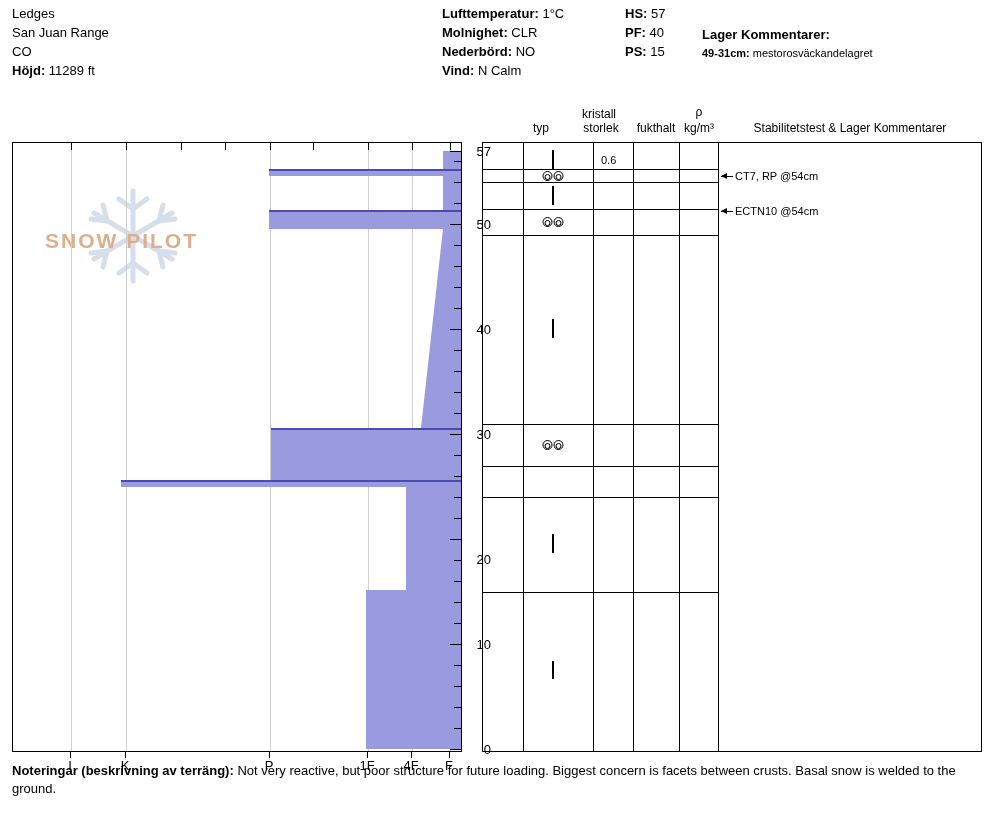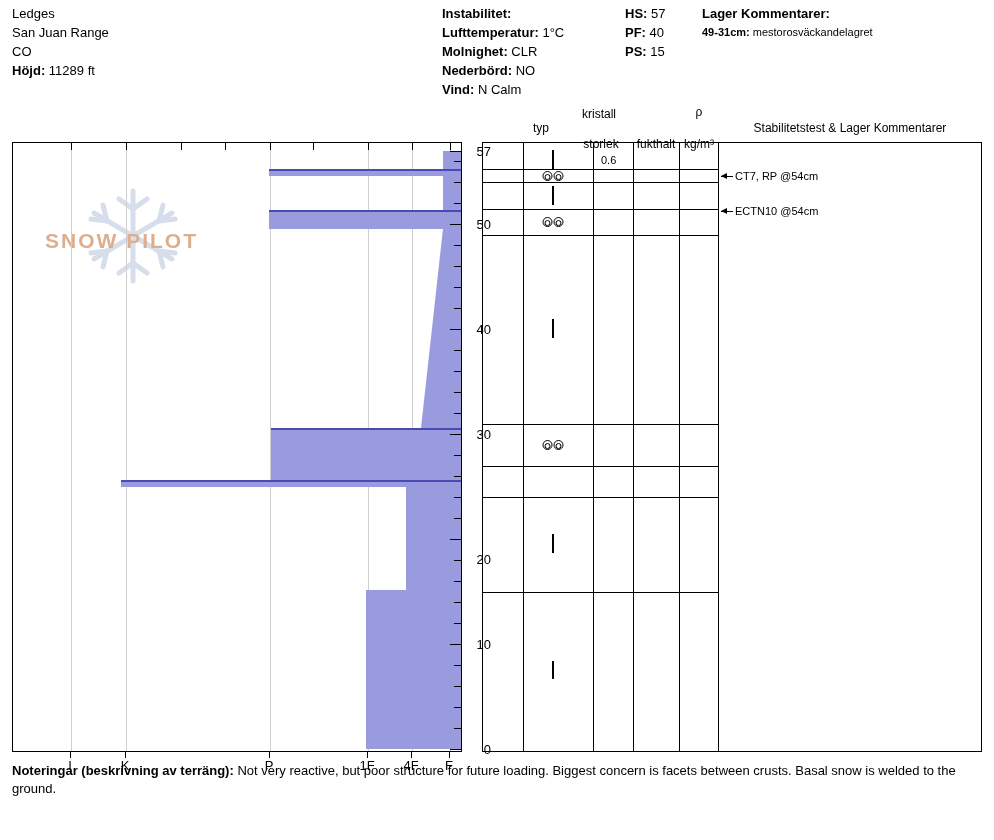--- a/index.html
+++ b/index.html
@@ -15,21 +15,21 @@
   
   .header { position: absolute; left: 0; top: 0; width: 994px; height: 118px; }
   .hcol { position: absolute; font-size: 13px; line-height: 19px; }
   .hrow { white-space: nowrap; }
   .lbl { font-weight: bold; }
   .hc1 { left: 12px;  top: 4px; width: 180px; }
   .hc2 { left: 192px; top: 4px; width: 250px; }
   .hc3 { left: 442px; top: 4px; width: 180px; }
   .hc4 { left: 625px; top: 4px; width: 75px; }
   .hc5 { left: 702px; top: 4px; width: 290px; }
-  .hc5 .kom { font-size: 13px; font-weight: bold; }
+  .hc5 .kom { font-size: 13px; font-weight: bold; margin-top: 21px; }
   .hc5 .komline { font-size: 11px; }
   .hc5 .komline b { font-weight: bold; }
 
   
   .chartwrap { position: absolute; left: 12px; top: 120px; width: 970px; height: 635px; }
 
   
   .plot {
     position: absolute; left: 0; top: 22px;
     width: 450px; height: 610px;
@@ -63,21 +63,21 @@
 
   
   .hscale { position: absolute; left: 0; top: 632px; width: 450px; height: 22px; }
   .hscale .tick { position: absolute; top: 0; width: 1px; height: 6px; background: #000; }
   .hscale .lab { position: absolute; top: 6px; font-size: 13px; transform: translateX(-50%); }
 
   
   .gtable { position: absolute; left: 470px; top: 22px; width: 500px; height: 610px; border: 1px solid #000; }
   .gcol { position: absolute; top: 0; bottom: 0; width: 1px; background: #000; }
   .ghead { position: absolute; top: -34px; font-size: 12px; text-align: center; }
-  .ghead.small { font-size: 12px; margin-top: 16px; }
+  .ghead.small { font-size: 12px; }
 
   .grow-line { position: absolute; left: 0; height: 1px; background: #000; }
   .gcell { position: absolute; font-size: 11px; transform: translateY(-50%); }
   .gsym { position: absolute; transform: translate(-50%,-50%); }
 
   
   .sym-dot-sq { width: 10px; height: 10px; border: 1px solid #000; background: #fff; position: relative; }
   .sym-dot-sq::after {
     content: ""; position: absolute; left: 0; top: 0; right: 0; bottom: 0;
     background: linear-gradient(to bottom right, transparent 44%, #000 44%, #000 56%, transparent 56%);
@@ -116,23 +116,20 @@
       <div class="hrow">San Juan Range</div>
       <div class="hrow">CO</div>
       <div class="hrow">
         <span class="lbl">Höjd:</span>
         <span>11289 ft</span>
       </div>
     </div>
 
 
     <div class="hcol hc3">
-      <div class="hrow">
-        <span class="lbl">Instabilitet:</span>
-      </div>
       <div class="hrow">
         <span class="lbl">Lufttemperatur:</span>
         <span>1°C</span>
       </div>
       <div class="hrow">
         <span class="lbl">Molnighet:</span>
         <span>CLR</span>
       </div>
       <div class="hrow">
         <span class="lbl">Nederbörd:</span>

